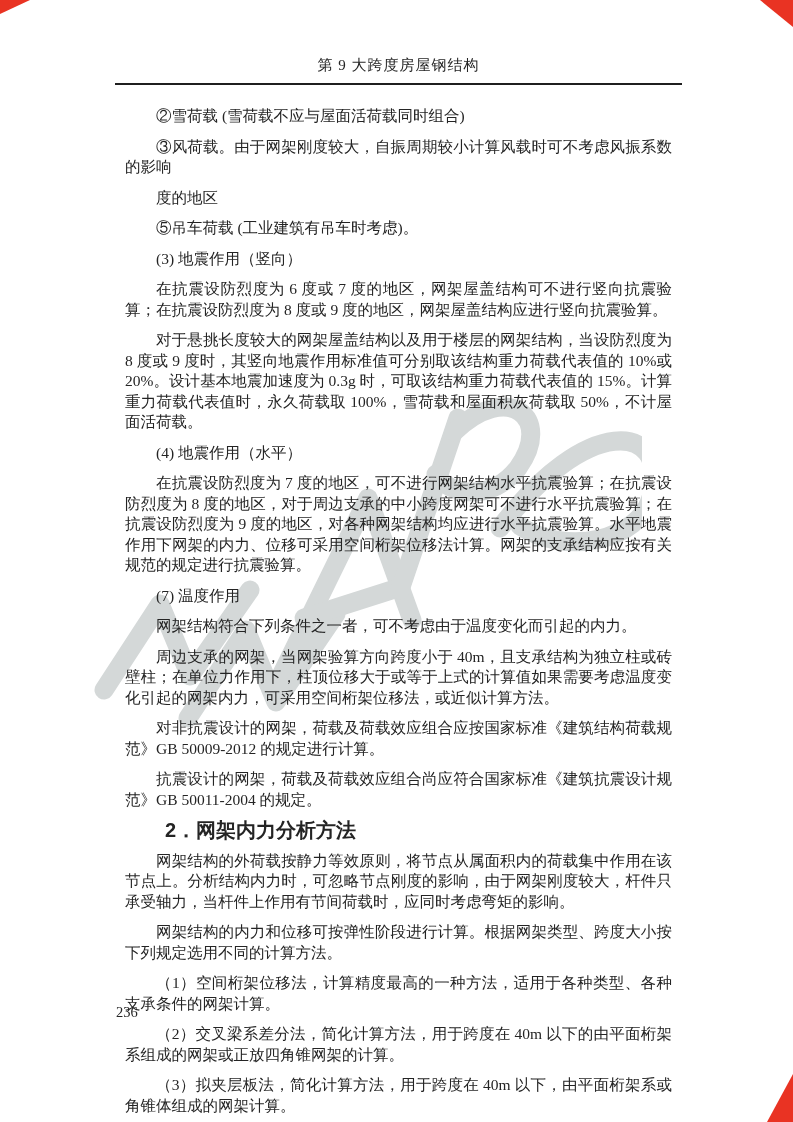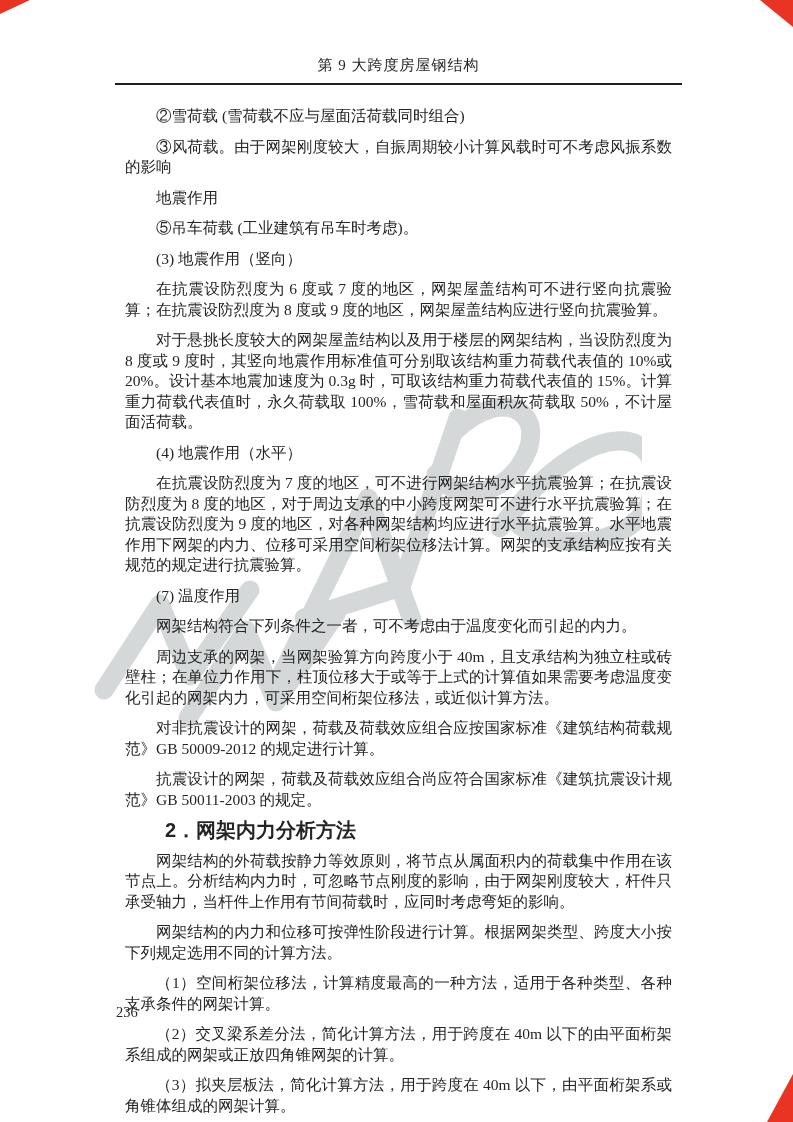--- a/index.html
+++ b/index.html
@@ -71,32 +71,32 @@
     </svg>
   </div>
 
   <header class="running-head">
     <span>第 9  大跨度房屋钢结构</span>
   </header>
 
   <main class="body-text" id="blocks">
       <p class="blk-item">②雪荷载 (雪荷载不应与屋面活荷载同时组合)</p>
       <p class="blk-item">③风荷载。由于网架刚度较大，自振周期较小计算风载时可不考虑风振系数的影响</p>
-      <p class="blk-item">地震作用</p>
+      <p class="blk-item">度的地区</p>
       <p class="blk-item">⑤吊车荷载 (工业建筑有吊车时考虑)。</p>
       <p class="blk-item">(3) 地震作用（竖向）</p>
       <p class="blk-para">在抗震设防烈度为 6 度或 7 度的地区，网架屋盖结构可不进行竖向抗震验算；在抗震设防烈度为 8 度或 9 度的地区，网架屋盖结构应进行竖向抗震验算。</p>
       <p class="blk-para">对于悬挑长度较大的网架屋盖结构以及用于楼层的网架结构，当设防烈度为 8 度或 9 度时，其竖向地震作用标准值可分别取该结构重力荷载代表值的 10%或 20%。设计基本地震加速度为 0.3g 时，可取该结构重力荷载代表值的 15%。计算重力荷载代表值时，永久荷载取 100%，雪荷载和屋面积灰荷载取 50%，不计屋面活荷载。</p>
       <p class="blk-item">(4) 地震作用（水平）</p>
       <p class="blk-para">在抗震设防烈度为 7 度的地区，可不进行网架结构水平抗震验算；在抗震设防烈度为 8 度的地区，对于周边支承的中小跨度网架可不进行水平抗震验算；在抗震设防烈度为 9 度的地区，对各种网架结构均应进行水平抗震验算。水平地震作用下网架的内力、位移可采用空间桁架位移法计算。网架的支承结构应按有关规范的规定进行抗震验算。</p>
       <p class="blk-item">(7) 温度作用</p>
       <p class="blk-para">网架结构符合下列条件之一者，可不考虑由于温度变化而引起的内力。</p>
       <p class="blk-para">周边支承的网架，当网架验算方向跨度小于 40m，且支承结构为独立柱或砖壁柱；在单位力作用下，柱顶位移大于或等于上式的计算值如果需要考虑温度变化引起的网架内力，可采用空间桁架位移法，或近似计算方法。</p>
       <p class="blk-para">对非抗震设计的网架，荷载及荷载效应组合应按国家标准《建筑结构荷载规范》GB 50009-2012 的规定进行计算。</p>
-      <p class="blk-para">抗震设计的网架，荷载及荷载效应组合尚应符合国家标准《建筑抗震设计规范》GB 50011-2003 的规定。</p>
+      <p class="blk-para">抗震设计的网架，荷载及荷载效应组合尚应符合国家标准《建筑抗震设计规范》GB 50011-2004 的规定。</p>
       <p class="blk-heading">2．网架内力分析方法</p>
       <p class="blk-para">网架结构的外荷载按静力等效原则，将节点从属面积内的荷载集中作用在该节点上。分析结构内力时，可忽略节点刚度的影响，由于网架刚度较大，杆件只承受轴力，当杆件上作用有节间荷载时，应同时考虑弯矩的影响。</p>
       <p class="blk-para">网架结构的内力和位移可按弹性阶段进行计算。根据网架类型、跨度大小按下列规定选用不同的计算方法。</p>
       <p class="blk-para">（1）空间桁架位移法，计算精度最高的一种方法，适用于各种类型、各种支承条件的网架计算。</p>
       <p class="blk-para">（2）交叉梁系差分法，简化计算方法，用于跨度在 40m 以下的由平面桁架系组成的网架或正放四角锥网架的计算。</p>
       <p class="blk-para">（3）拟夹层板法，简化计算方法，用于跨度在 40m 以下，由平面桁架系或角锥体组成的网架计算。</p>
     </main>
 
   <footer class="page-footer">
     <span>236</span>

